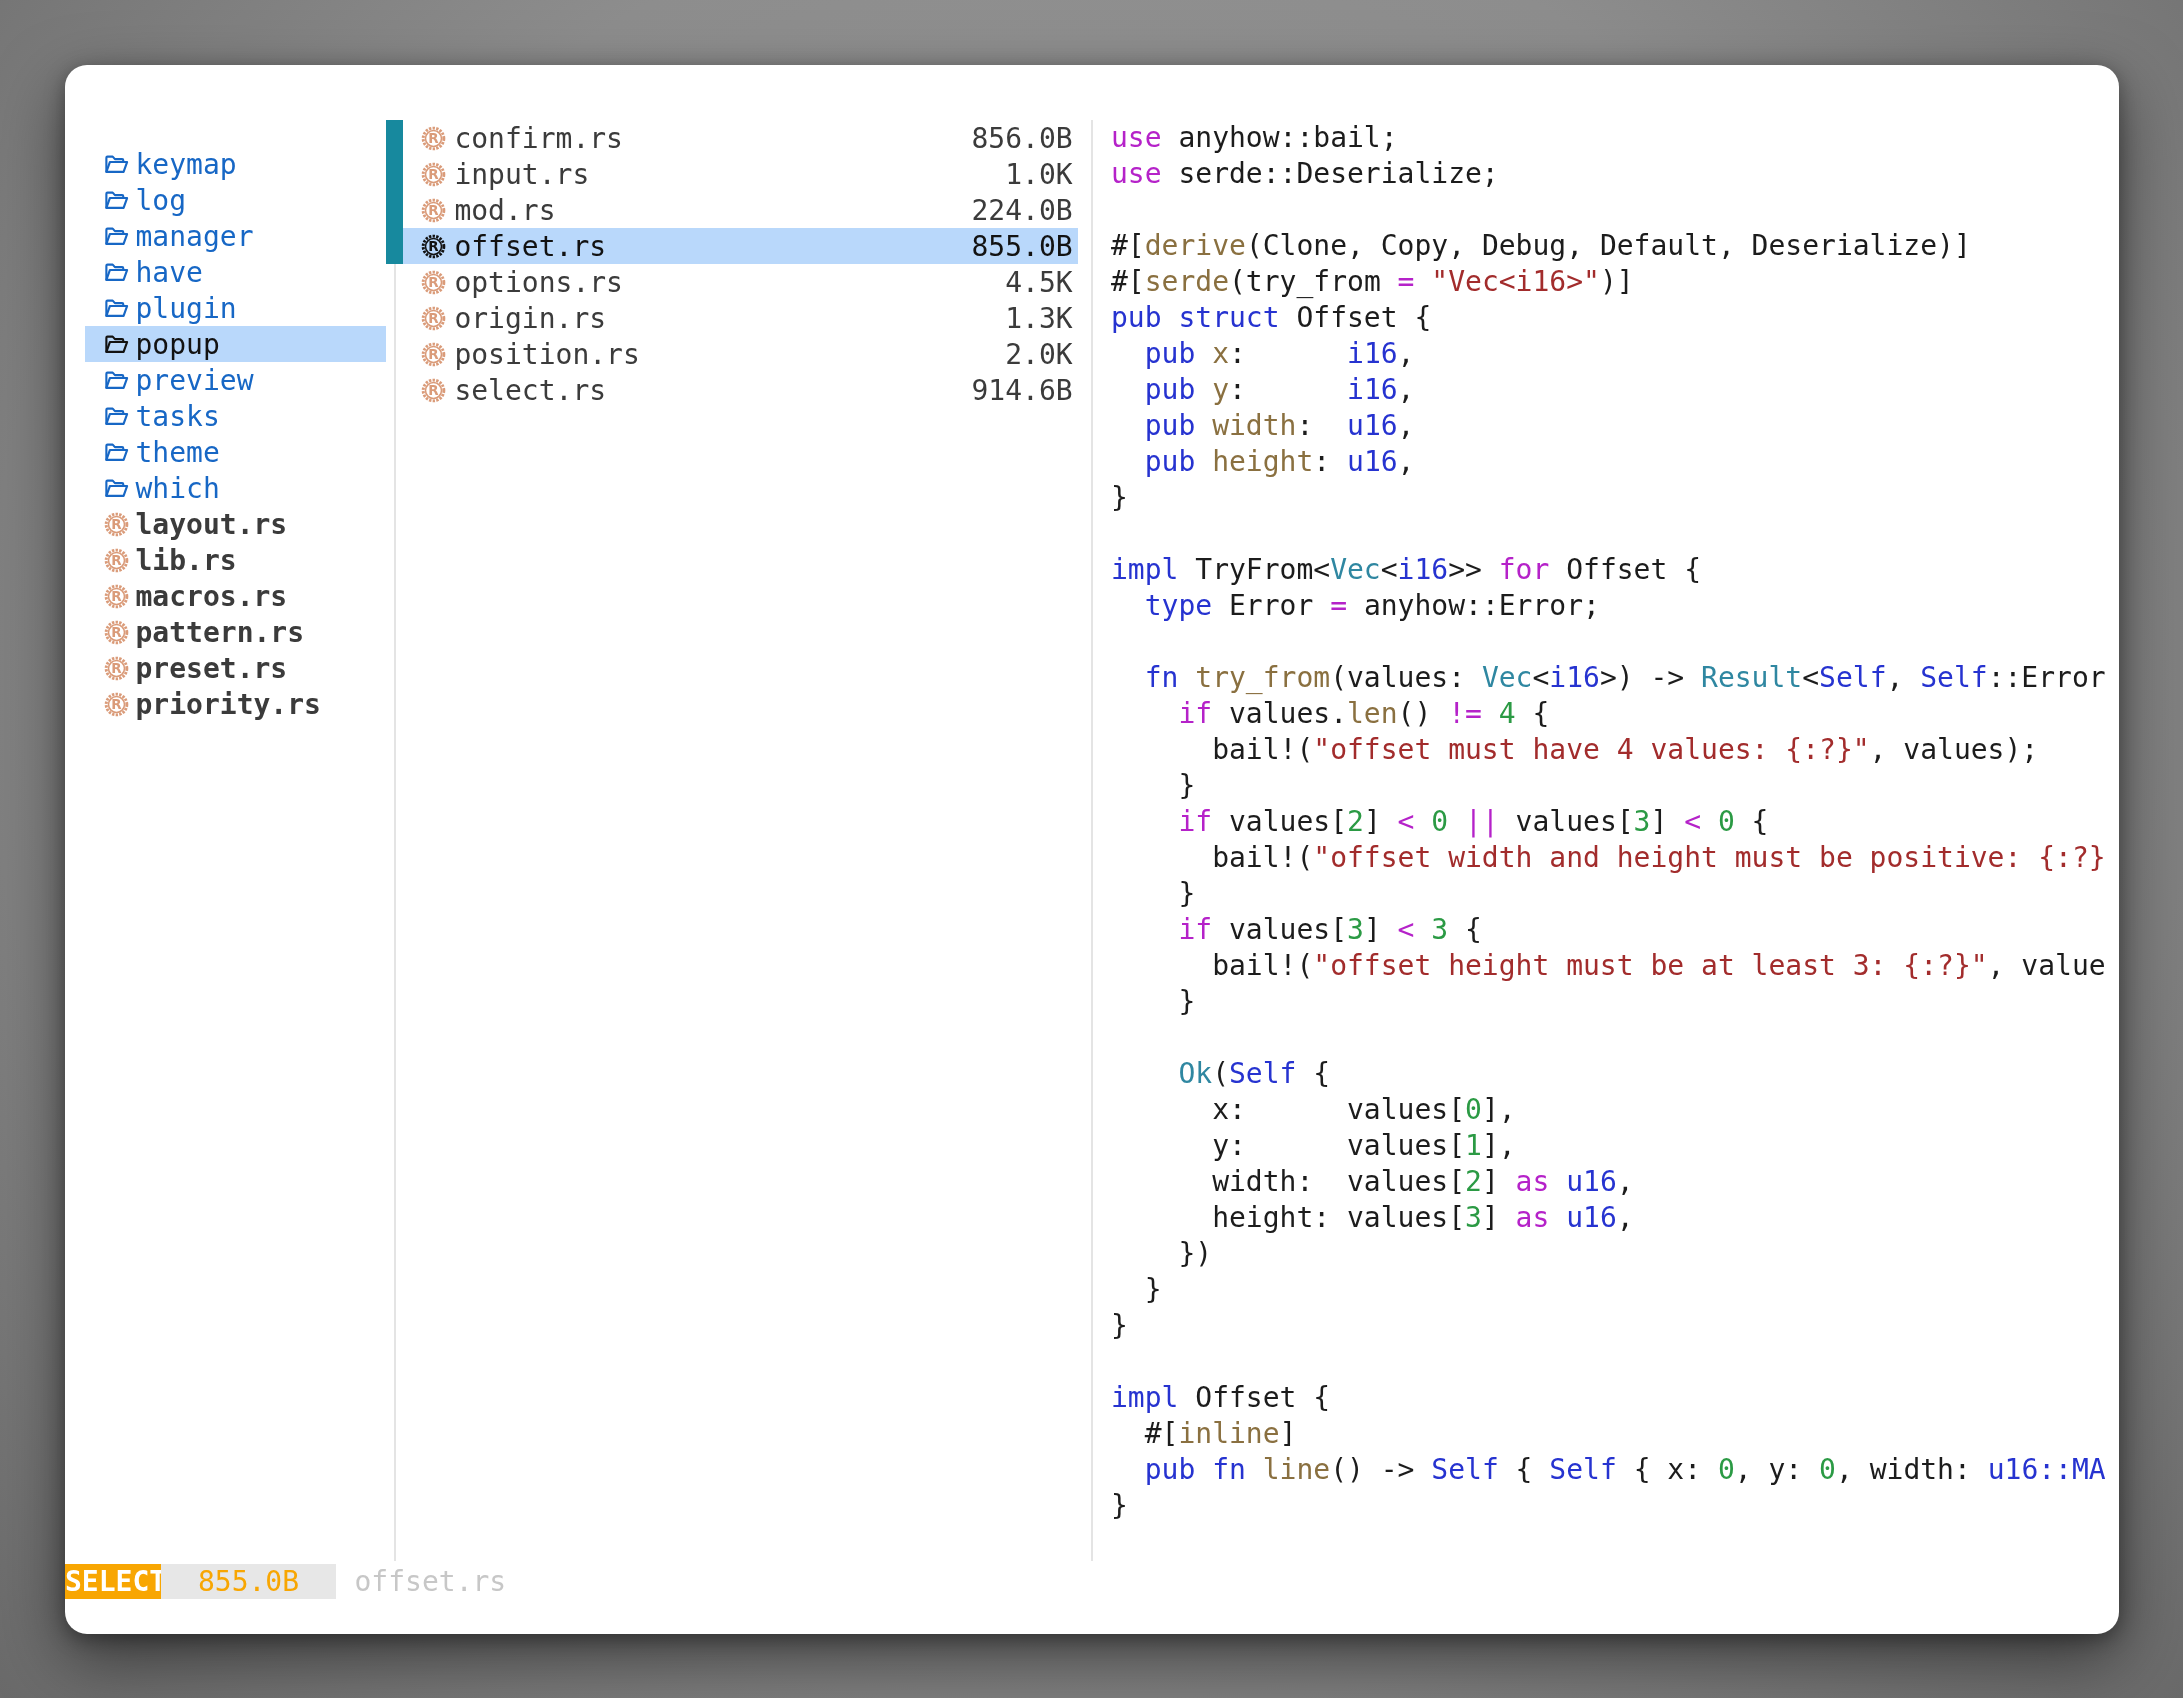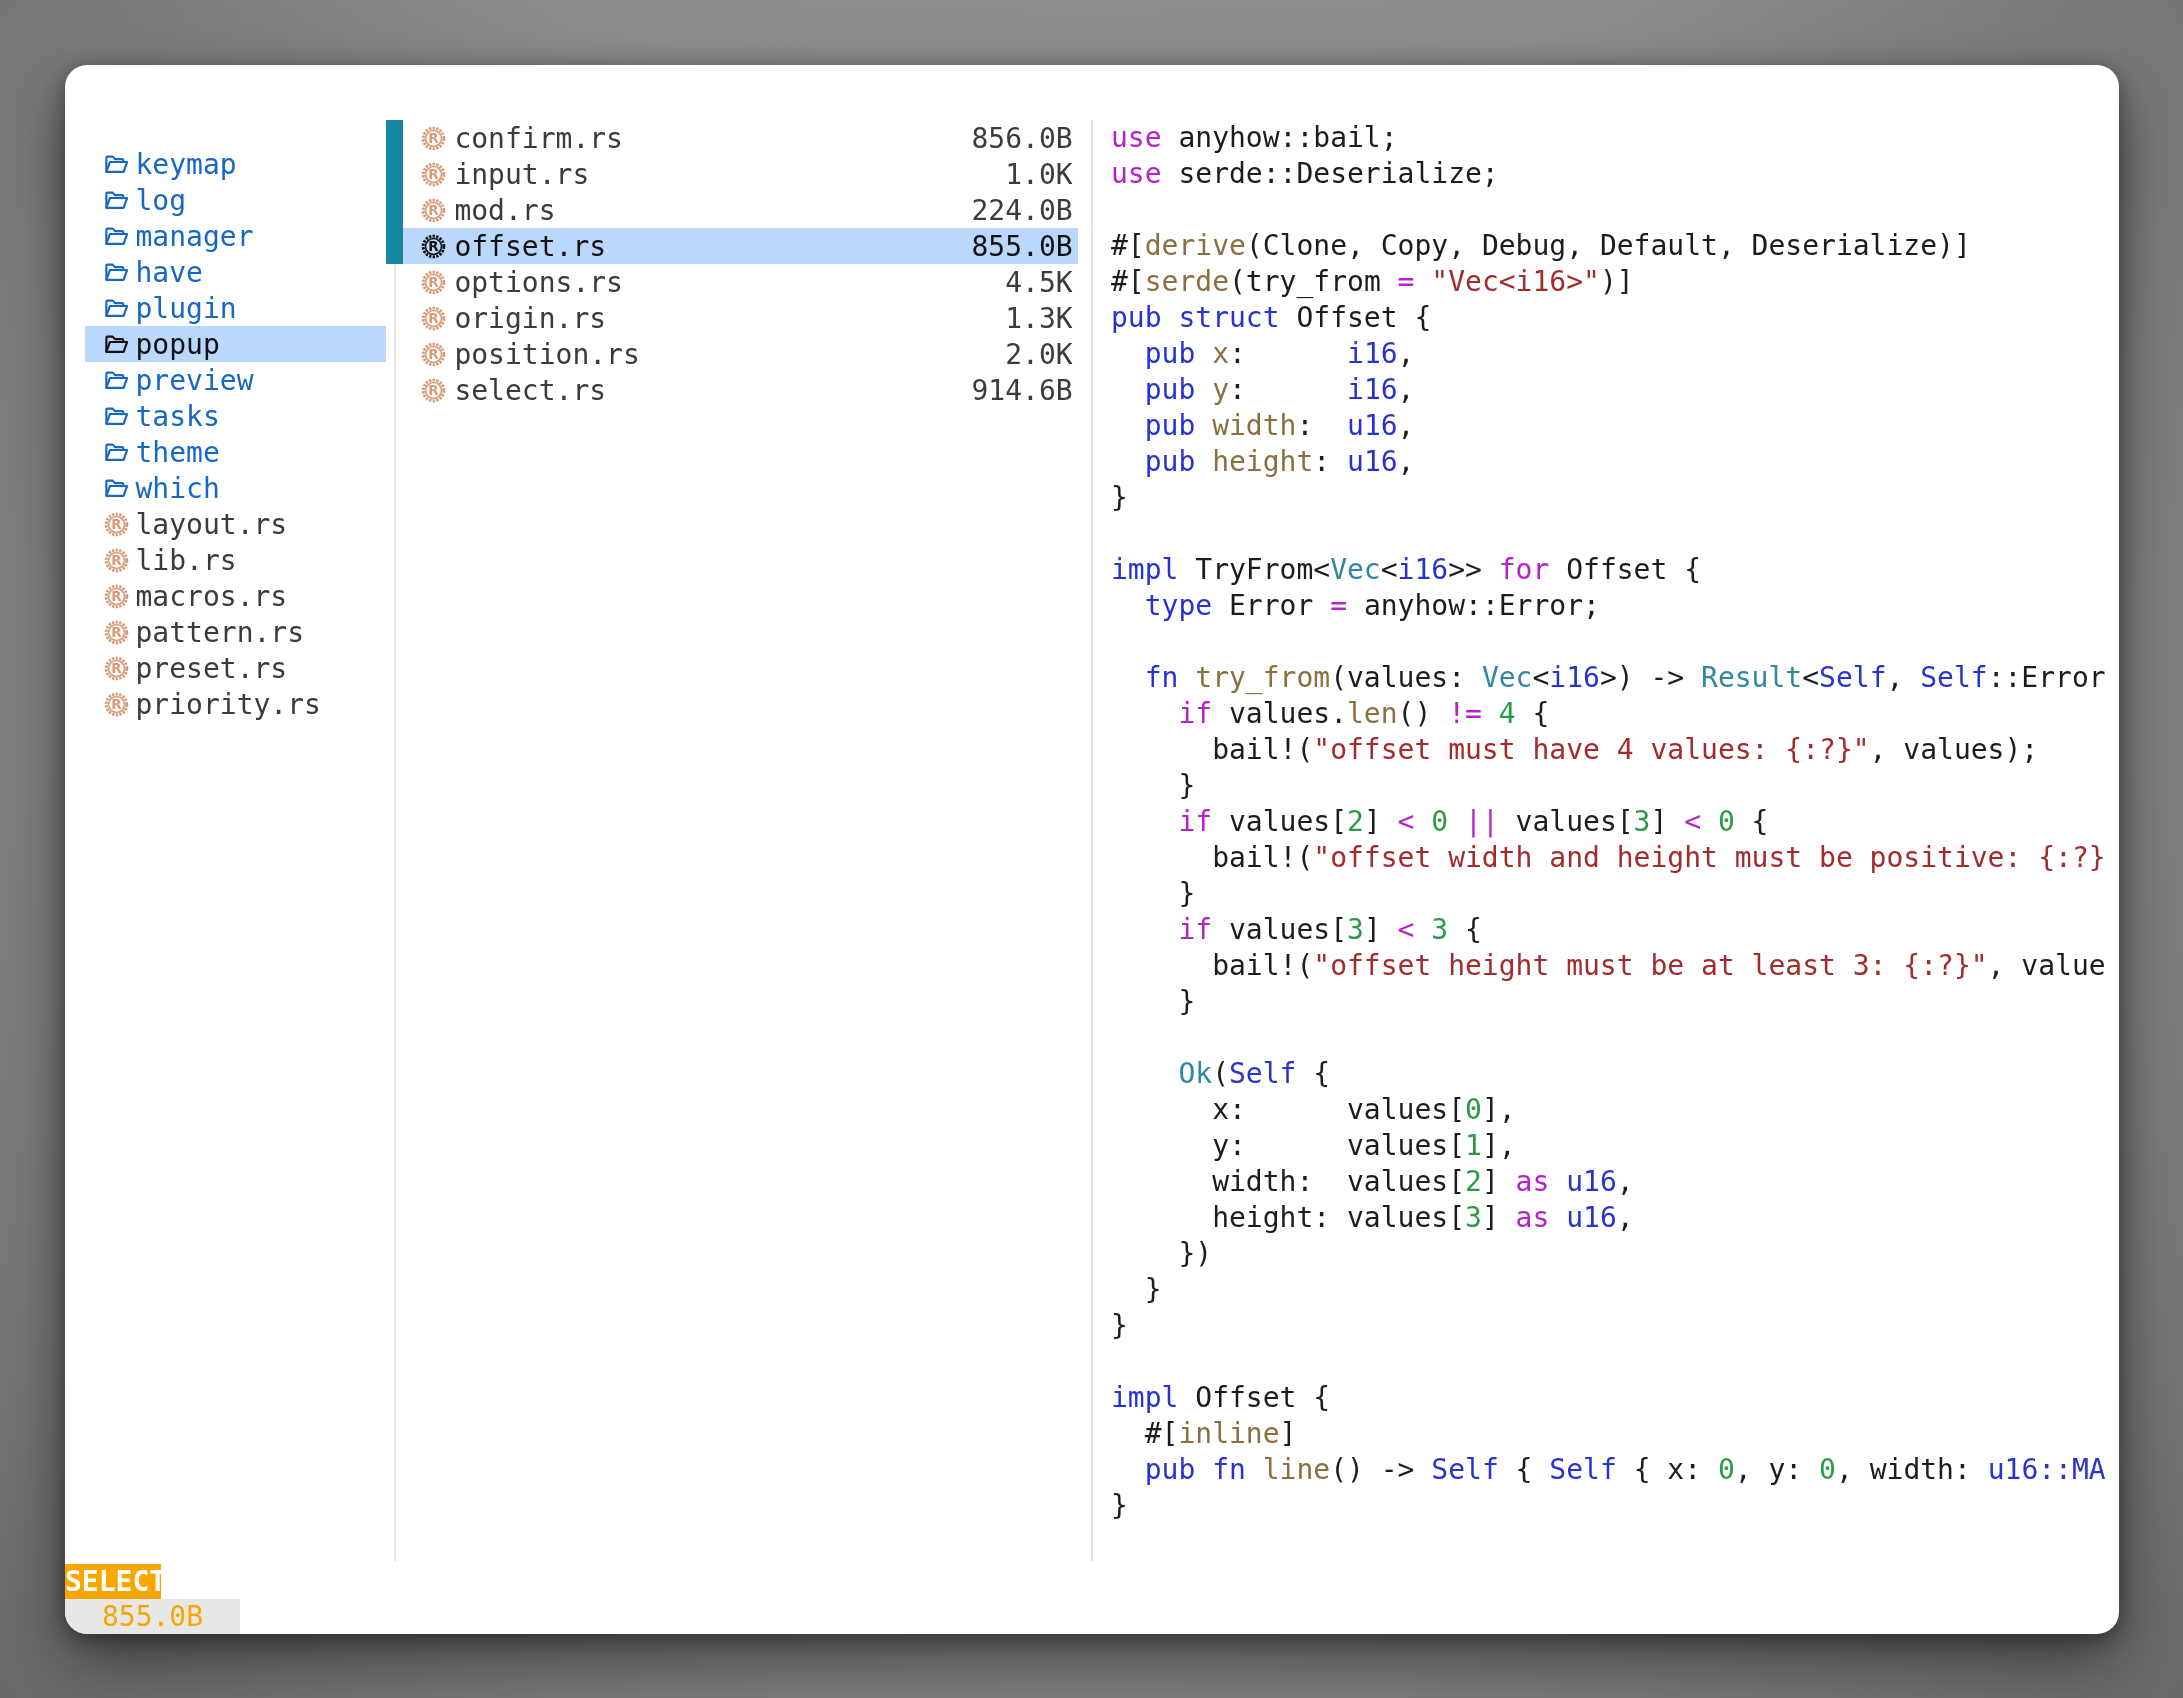--- a/index.html
+++ b/index.html
@@ -20,39 +20,39 @@
   .scrollbar{position:absolute;left:321px;top:55px;width:17px;height:144px;background:var(--teal);z-index:3;}
 
   .pane{position:absolute;top:55px;}
   #left-pane{left:0;width:329px;margin-top:26px;}
   #middle-pane{left:329px;width:697px;}
   #code-pane{left:1046px;right:4px;white-space:pre;overflow:hidden;}
 
   .row{height:36px;margin:0 8.4px 0 20px;padding-left:17px;display:flex;align-items:center;gap:5px;color:var(--folder);}
   .row .label{color:var(--folder);}
   .row.is-file{color:var(--rust);}
-  .row.is-file .label{color:var(--filetext);}
+  .row.is-file .label{color:var(--filetext);font-weight:bold;}
   .row.sel{background:var(--sel);color:#121212;}
   .row.sel .label{color:#121212;}
 
   .mrow{height:36px;margin:0 13.4px 0 9.2px;padding:0 5px 0 16px;display:flex;align-items:center;gap:6.7px;color:var(--rust);}
   .mrow .label{color:var(--filetext);}
   .mrow .size{margin-left:auto;color:var(--filetext);}
   .mrow.sel{background:var(--sel);color:#121212;}
   .mrow.sel .label,.mrow.sel .size{color:#121212;}
 
   .icon{width:28.5px;height:28.5px;flex:0 0 28.5px;display:inline-flex;align-items:center;justify-content:center;}
   .icon svg{width:27px;height:27px;display:block;}
 
   .code-line{height:36px;line-height:36px;}
   .c-d{color:var(--c-d);} .c-k{color:var(--c-k);} .c-b{color:var(--c-b);}
   .c-t{color:var(--c-t);} .c-o{color:var(--c-o);} .c-s{color:var(--c-s);} .c-n{color:var(--c-n);}
 
   .statusbar{position:absolute;left:0;right:3.4px;top:1499px;height:35px;display:flex;align-items:stretch;line-height:35px;}
-  .sb-left{display:flex;flex-direction:column;}
+  .sb-left{display:flex;}
   .sb-right{margin-left:auto;display:flex;}
   .badge{text-align:center;}
   .badge-mode{background:var(--accent);color:#ffffff;font-weight:bold;width:96px;}
   .badge-size{background:var(--graybadge);color:var(--accent);width:175px;}
   .sb-filename{color:var(--muted);margin-left:18.5px;}
   .perms{margin-right:13.4px;}
   .perm-dash{color:var(--perm-dash);} .perm-r{color:var(--perm-r);} .perm-w{color:var(--perm-w);}
   .badge-percent{background:var(--graybadge);color:var(--accent);width:88px;}
   .badge-count{background:var(--accent);color:#ffffff;font-weight:bold;width:159px;}
 </style>

